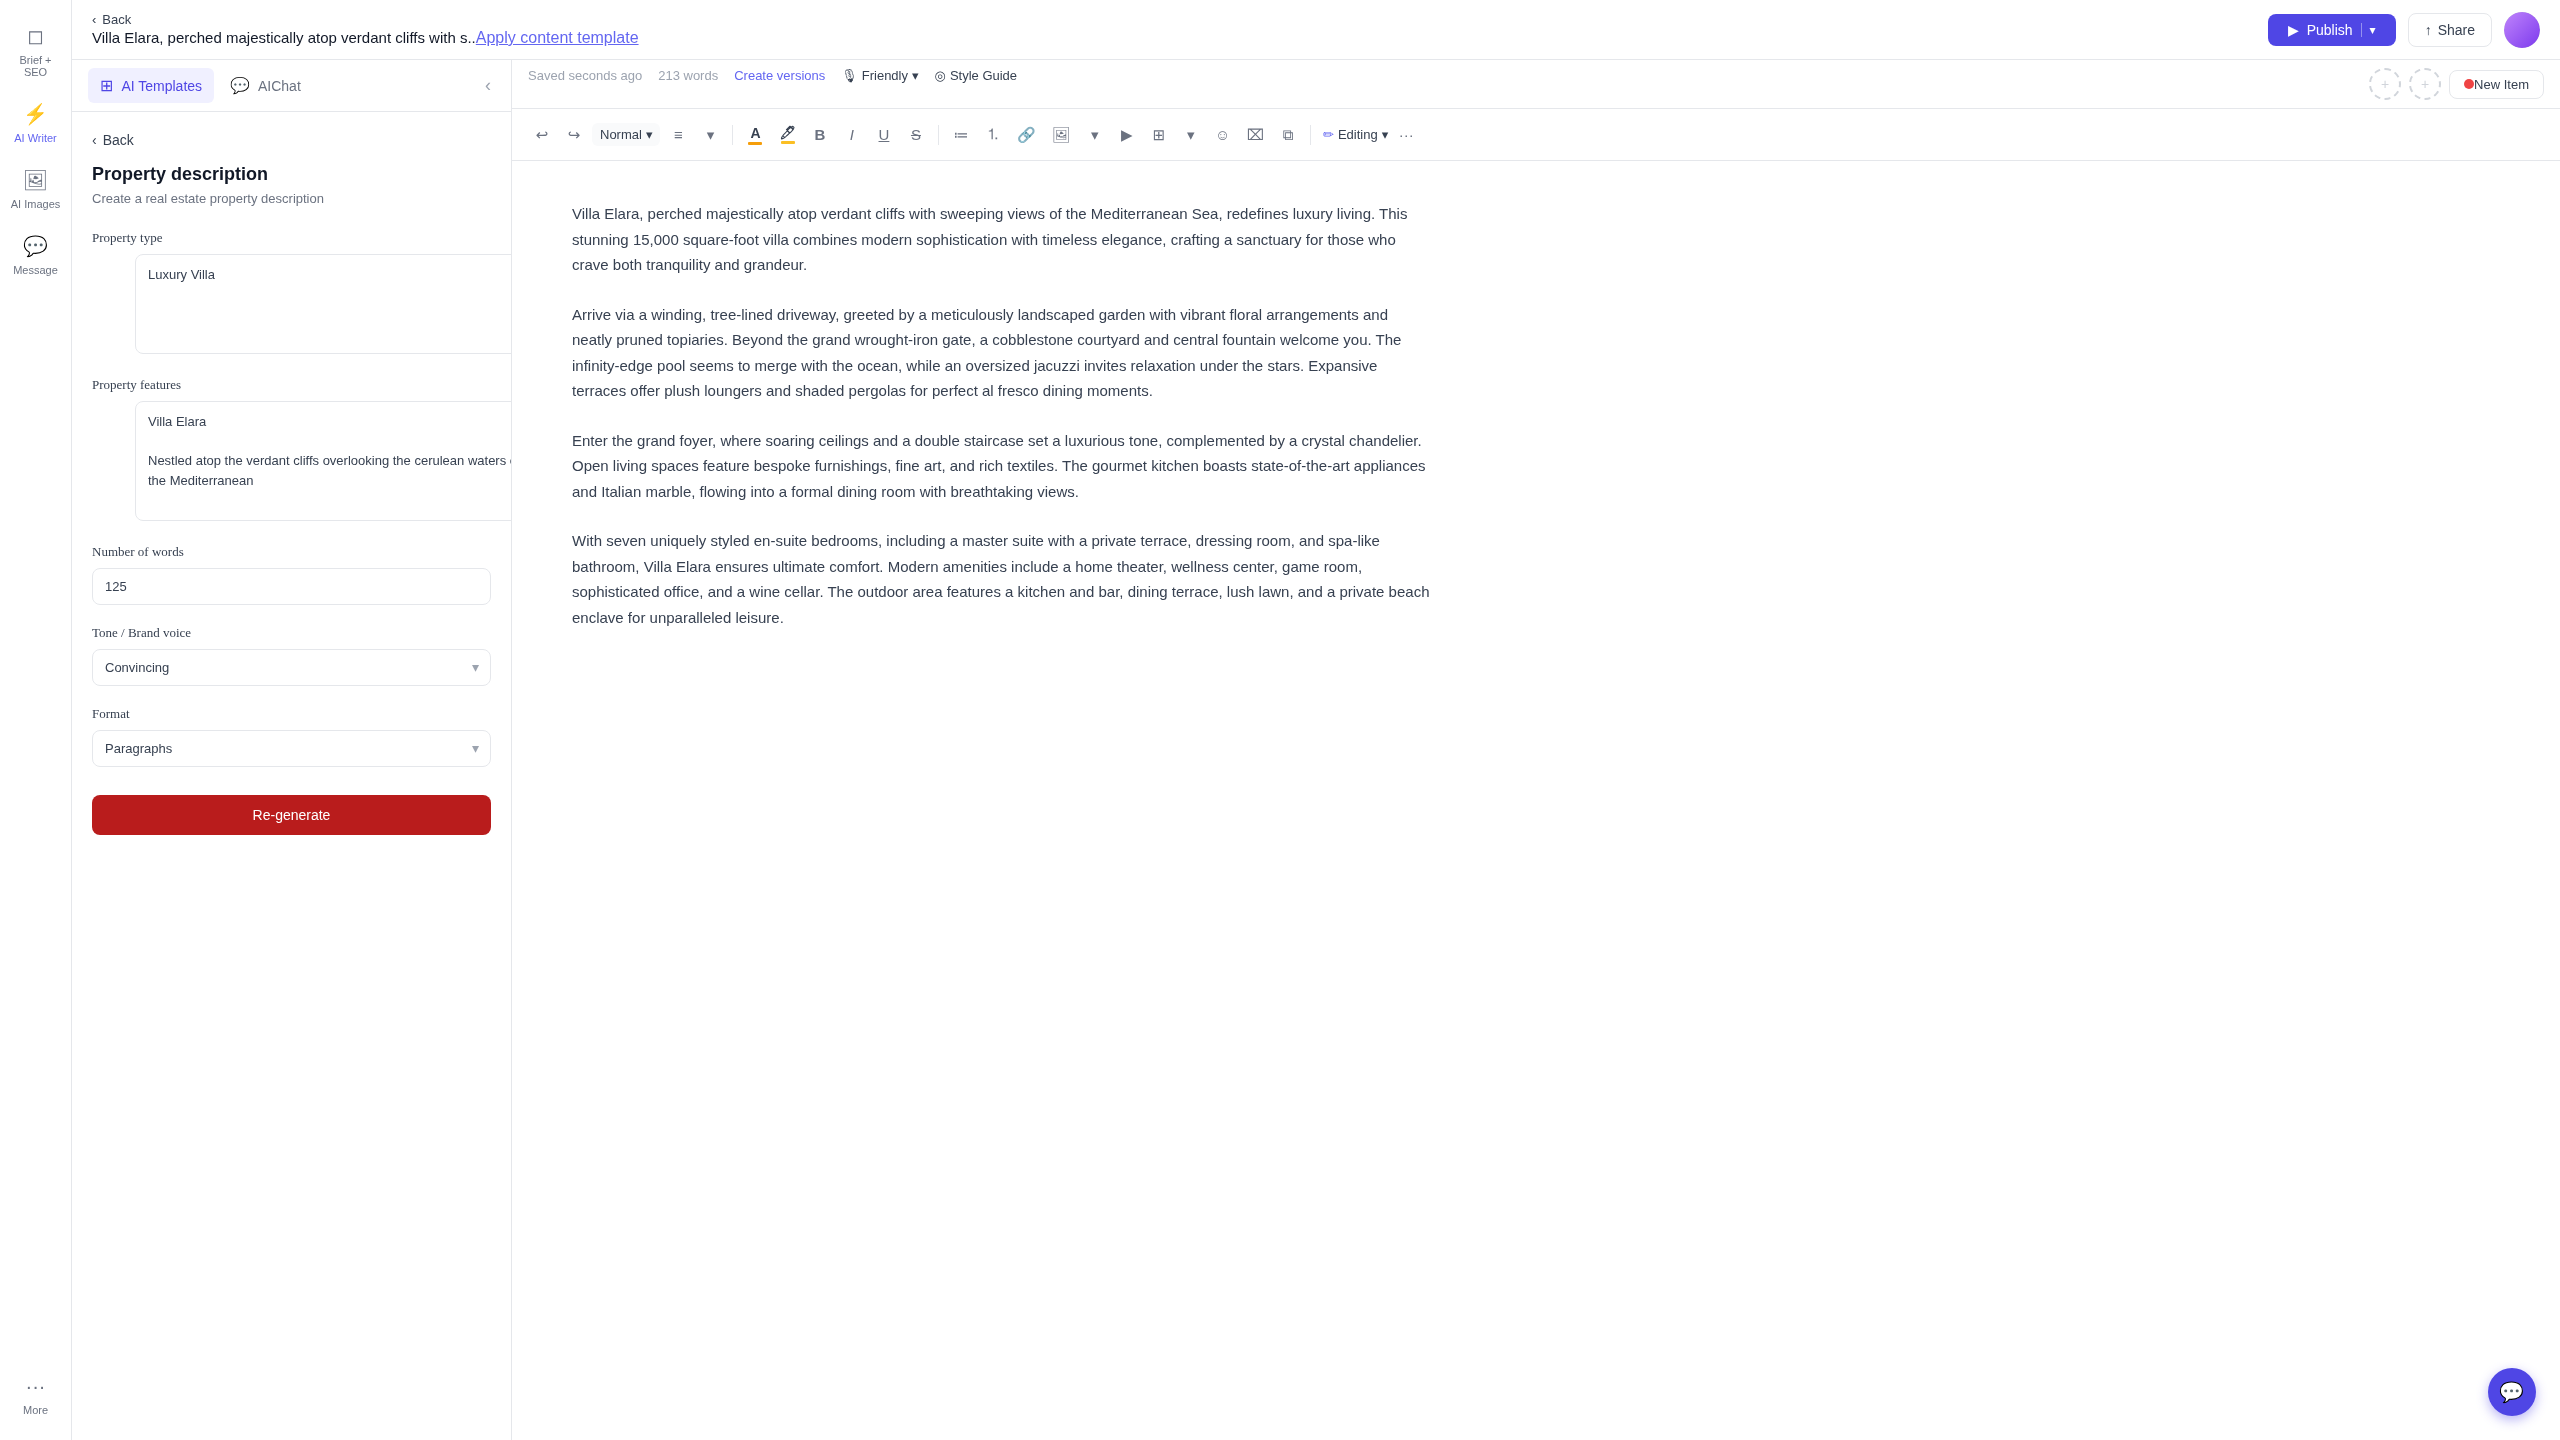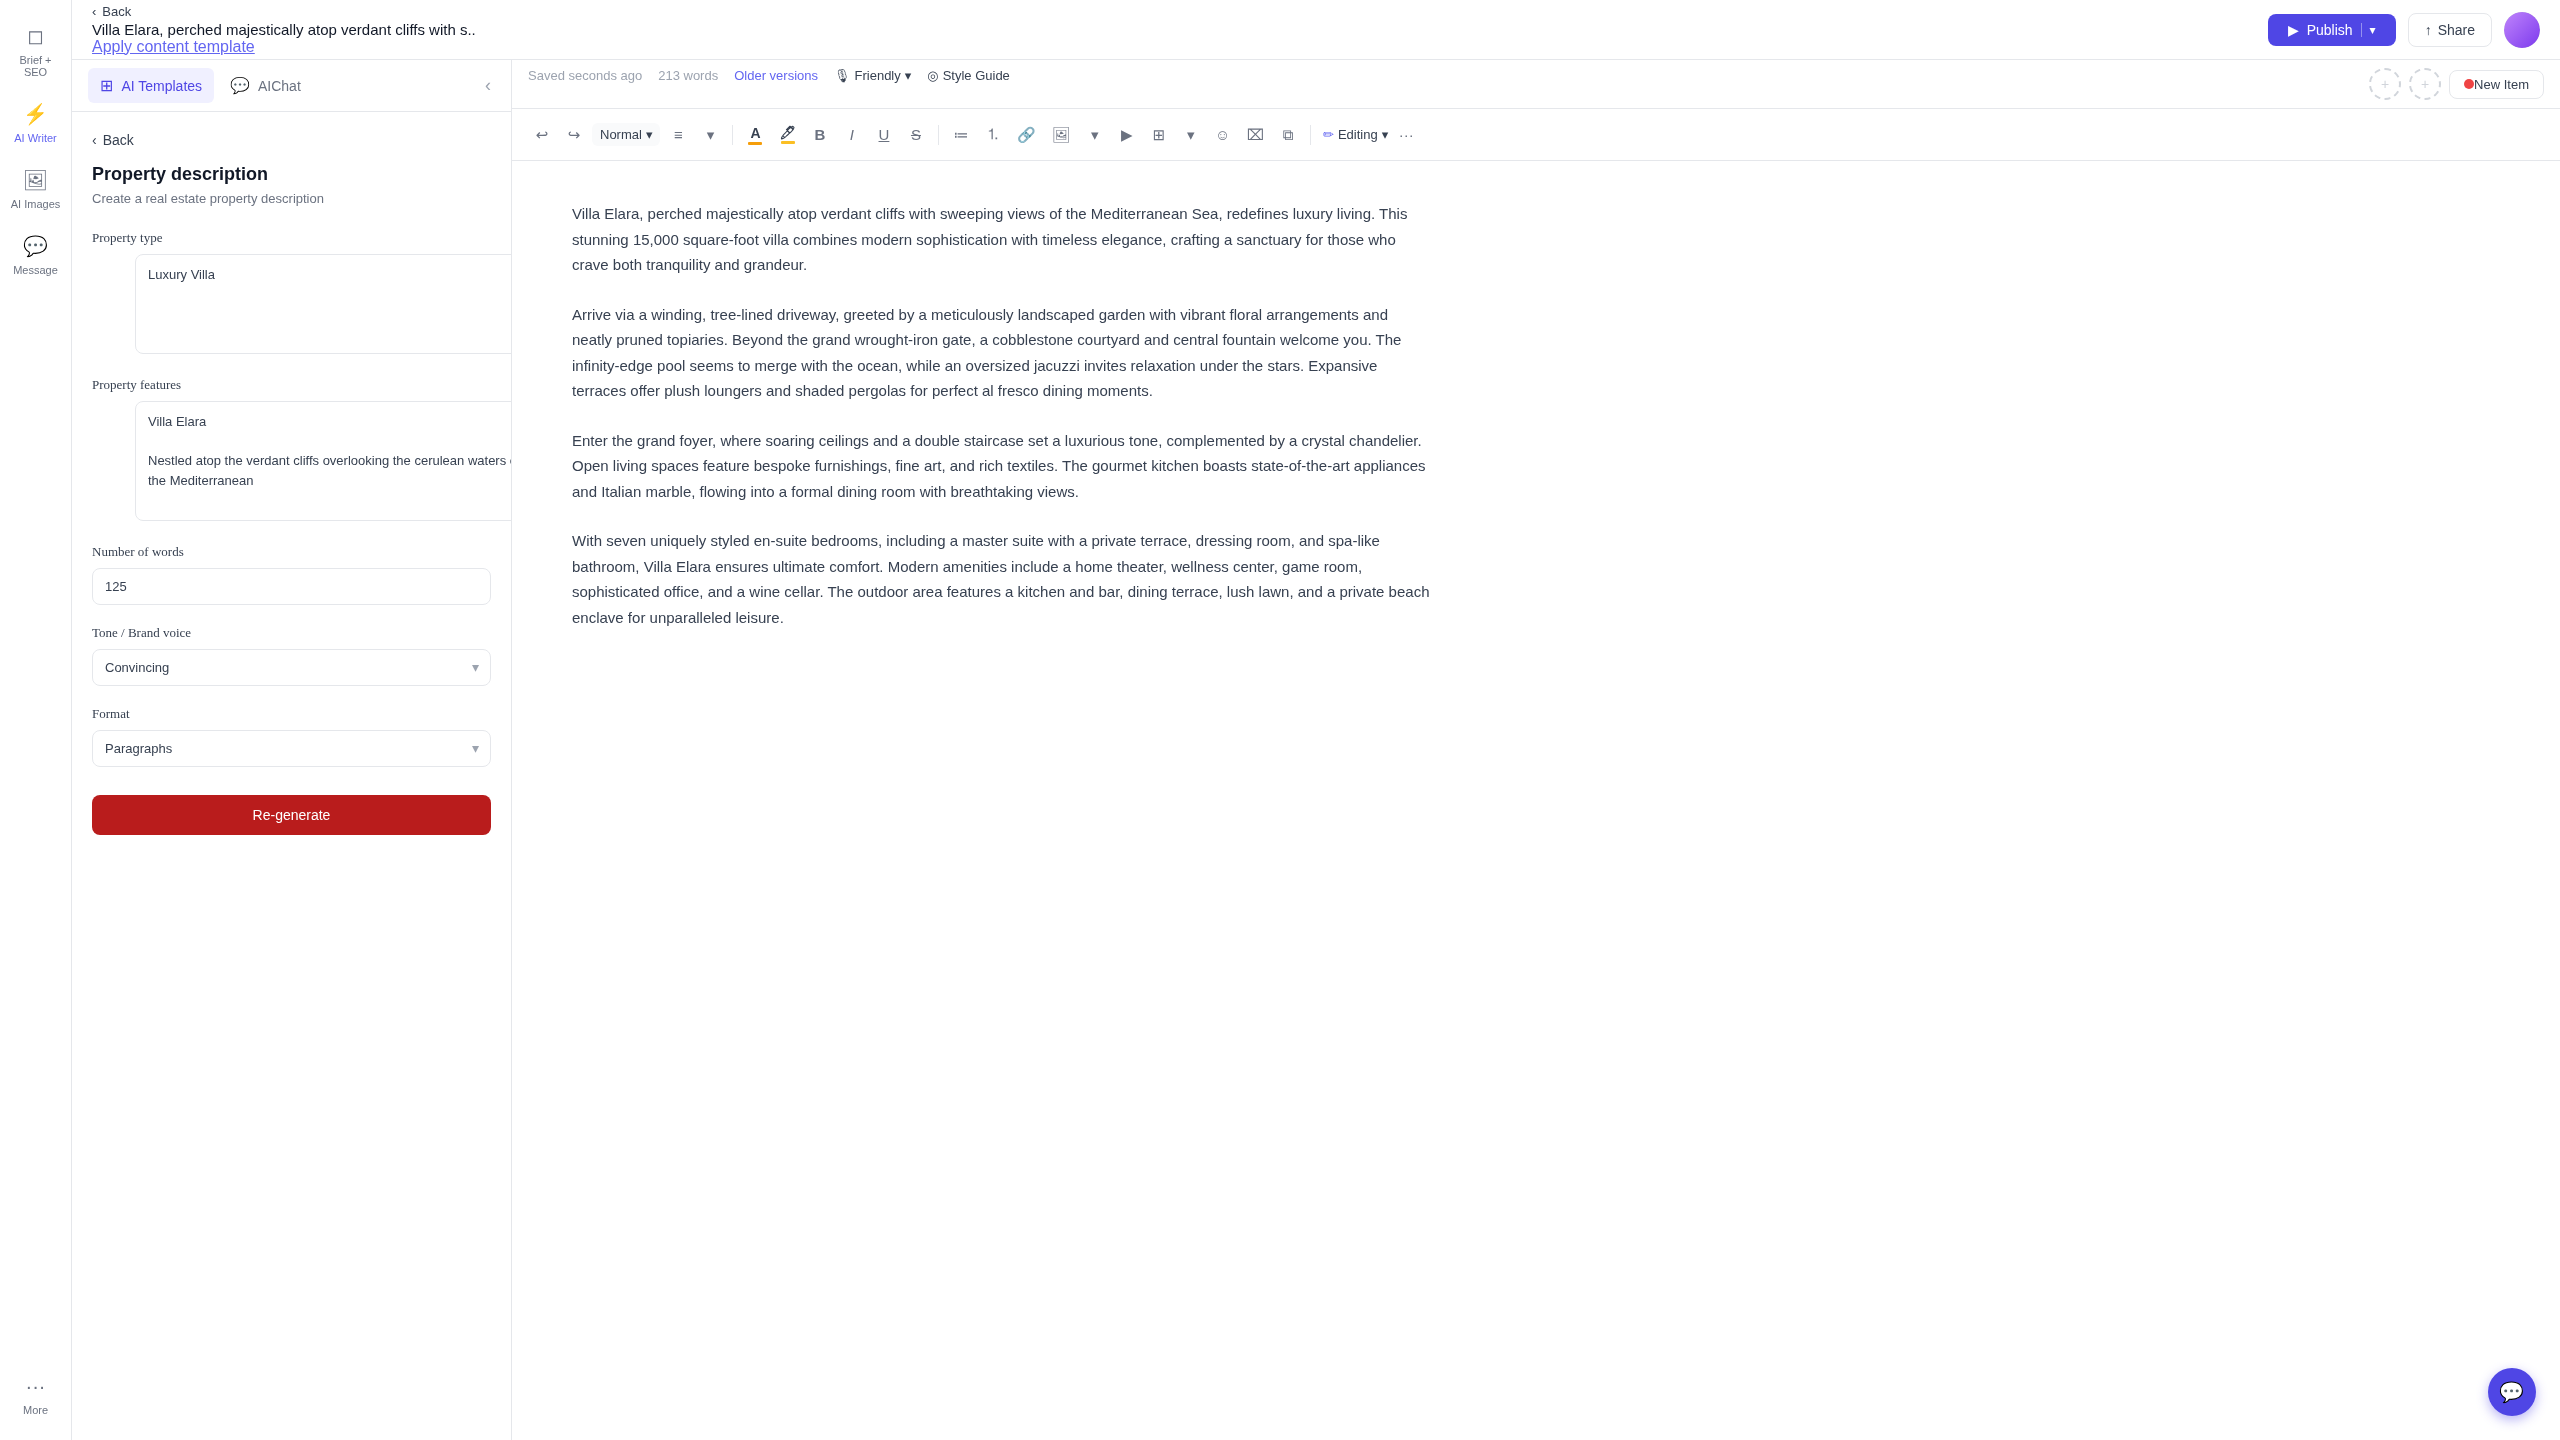--- a/index.html
+++ b/index.html
@@ -479,21 +479,21 @@
 </div>
 
 <div class="main-area">
 
   <div class="top-bar">
     <div class="top-bar-left">
       <button class="back-button">
         <span>‹</span>
         <span>Back</span>
       </button>
-      <div style="display:flex; flex-direction:column; margin-top:2px;">
+      <div style="display:flex; margin-top:2px;">
         <span class="doc-title">Villa Elara, perched majestically atop verdant cliffs with s..</span>
         <span class="apply-template">Apply content template</span>
       </div>
     </div>
     <div class="top-bar-right">
       <button class="publish-btn">
         <span>▶</span>
         <span>Publish</span>
         <span class="chevron">▾</span>
       </button>
@@ -580,21 +580,21 @@
           <span>Re-generate</span>
         </button>
       </div>
     </div>
 
     <div class="editor-area">
 
       <div class="toolbar-meta">
         <span>Saved seconds ago</span>
         <span>213 words</span>
-        <span class="older-versions">Older versions</span>
+        <span class="older-versions">Create versions</span>
         <span class="friendly-badge">
           <span>🎙</span>
           <span>Friendly</span>
           <span>▾</span>
         </span>
         <span class="style-guide">
           <span>◎</span>
           <span>Style Guide</span>
         </span>
         <div class="toolbar-meta-right">

